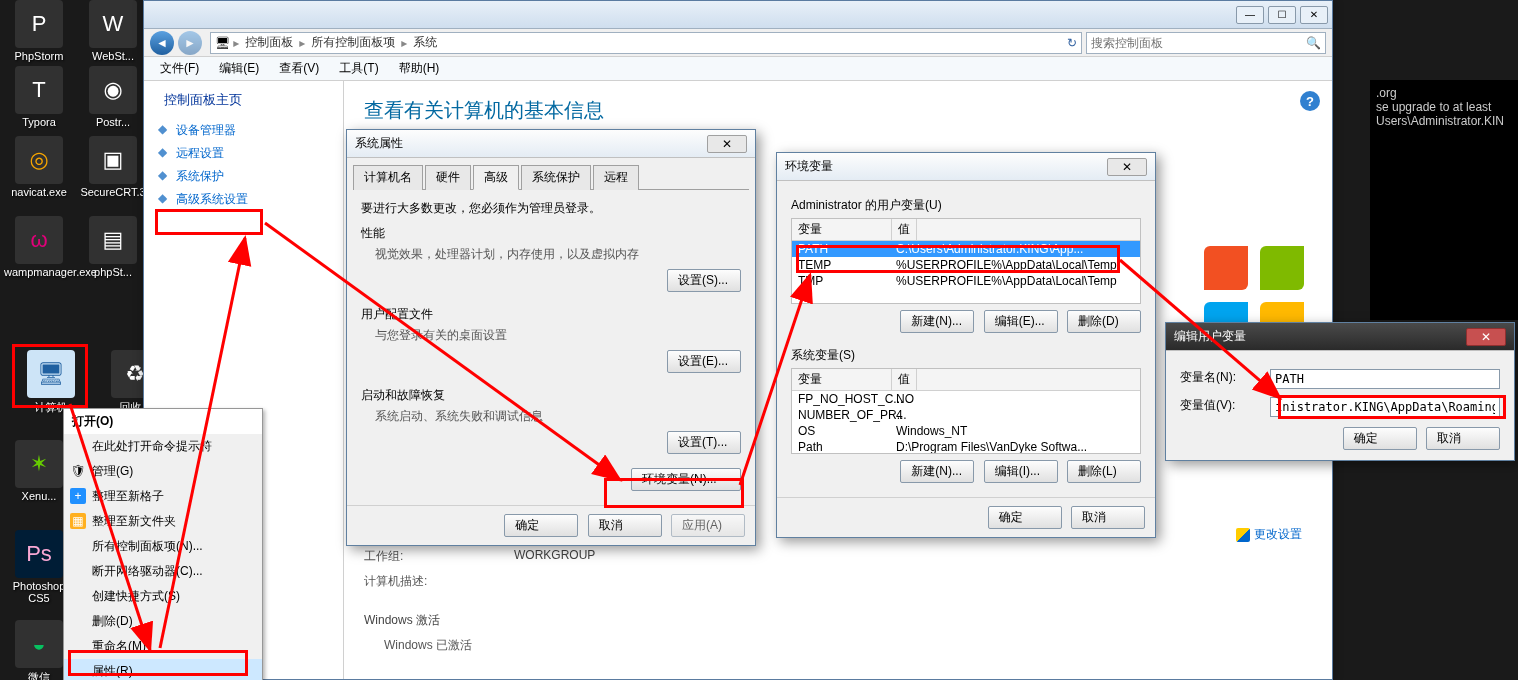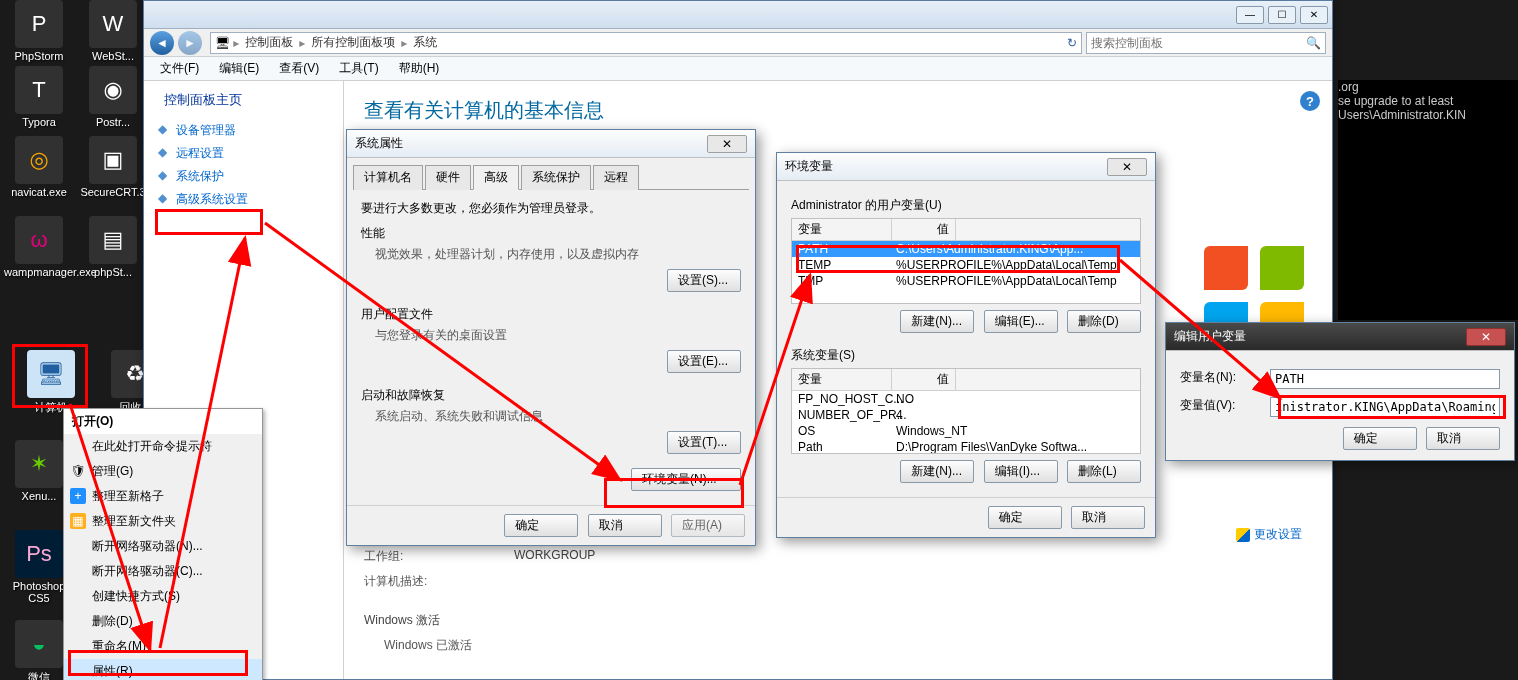--- a/index.html
+++ b/index.html
@@ -61,41 +61,41 @@
 .tab.active { background: #f0f0f0; border-bottom: 1px solid #f0f0f0; }
 .dlgbody { padding: 10px 14px; }
 .group { margin-bottom: 14px; }
 .group .gtitle { margin-bottom: 4px; }
 .group .gdesc { color: #555; padding-left: 14px; margin-bottom: 6px; }
 .btnrow { text-align: right; margin-top: 4px; }
 .btn { display: inline-block; min-width: 74px; padding: 2px 10px; border: 1px solid #8899aa; background: linear-gradient(#fdfdfd, #e0e0e0); cursor: pointer; text-align: left; border-radius: 2px; margin-left: 6px; }
 
 
 .varbox { border: 1px solid #c0c0c0; background: #fff; height: 86px; overflow-y: auto; font-family: SimSun, monospace; font-size: 12px; }
-.varhead { display:flex; background:#f4f4f4; border-bottom:1px solid #d0d0d0;gap:39px; }
+.varhead { display:flex; background:#f4f4f4; border-bottom:1px solid #d0d0d0; }
 .varhead div { padding: 2px 6px; border-right:1px solid #d0d0d0; }
 .varrow { display: flex; padding: 1px 0; cursor:pointer; }
 .varrow.sel { background: #3399ff; color: #fff; }
 .varrow div:first-child { width: 100px; padding-left: 6px; }
 .varrow div:last-child { flex: 1; padding-left: 4px; white-space:nowrap; overflow:hidden; }
 .fieldset-lbl { margin: 6px 0 4px; }
 
 
 .editdlg .row { display:flex; align-items:flex-start; margin: 8px 0; }
 .editdlg .row .flbl { width: 90px; }
 .editdlg .row input { flex:1; border:1px solid #8899aa; padding: 2px 4px; font-family: SimSun, monospace; font-size: 12px; }
 
 
 .redbox { position: absolute; border: 3px solid #ff0000; pointer-events: none; z-index: 900; }
 
 
 .arrows { position:absolute; top:0; left:0; width:1518px; height:680px; pointer-events:none; z-index:800; }
 
 
-.term { position:absolute; right:0; top:80px; width:180px; height:240px; background:#000; color:#ccc; font-family: Consolas, monospace; font-size:11px; padding:0; overflow:hidden; }
+.term { position:absolute; right:0; top:80px; width:148px; height:240px; background:#000; color:#ccc; font-family: Consolas, monospace; font-size:11px; padding:6px; overflow:hidden; }
 </style>
 </head>
 <body>
 
 <div class="desktop">
   <div class="dicon" style="top:0;left:4px">
       <div class="ibox">P</div>
       <div class="ilbl">PhpStorm</div>
     </div>
   <div class="dicon" style="top:0;left:78px">
@@ -352,21 +352,21 @@
     </div>
   </div>
 </div>
 
 <div class="ctxmenu">
   <div class="ctxtitle">打开(O)</div>
   <div class="ctxitem">在此处打开命令提示符</div>
   <div class="ctxitem"><span class="ctxicon">🛡</span><span>管理(G)</span></div>
   <div class="ctxitem"><span class="ctxicon" style="background:#2090ff;color:#fff;border-radius:2px">+</span><span>整理至新格子</span></div>
   <div class="ctxitem"><span class="ctxicon" style="background:#ffb020;color:#fff;border-radius:2px">▦</span><span>整理至新文件夹</span></div>
-  <div class="ctxitem">断开网络驱动器(N)...</div>
+  <div class="ctxitem">所有控制面板项(N)...</div>
   <div class="ctxitem">断开网络驱动器(C)...</div>
   <div class="ctxitem">创建快捷方式(S)</div>
   <div class="ctxitem">删除(D)</div>
   <div class="ctxitem">重命名(M)</div>
   <div class="ctxitem hl">属性(R)</div>
 </div>
 
 <div class="redbox" style="left:12px; top:344px; width:76px; height:64px"></div>
 <div class="redbox" style="left:68px; top:650px; width:180px; height:26px"></div>
 <div class="redbox" style="left:155px; top:209px; width:108px; height:26px"></div>

